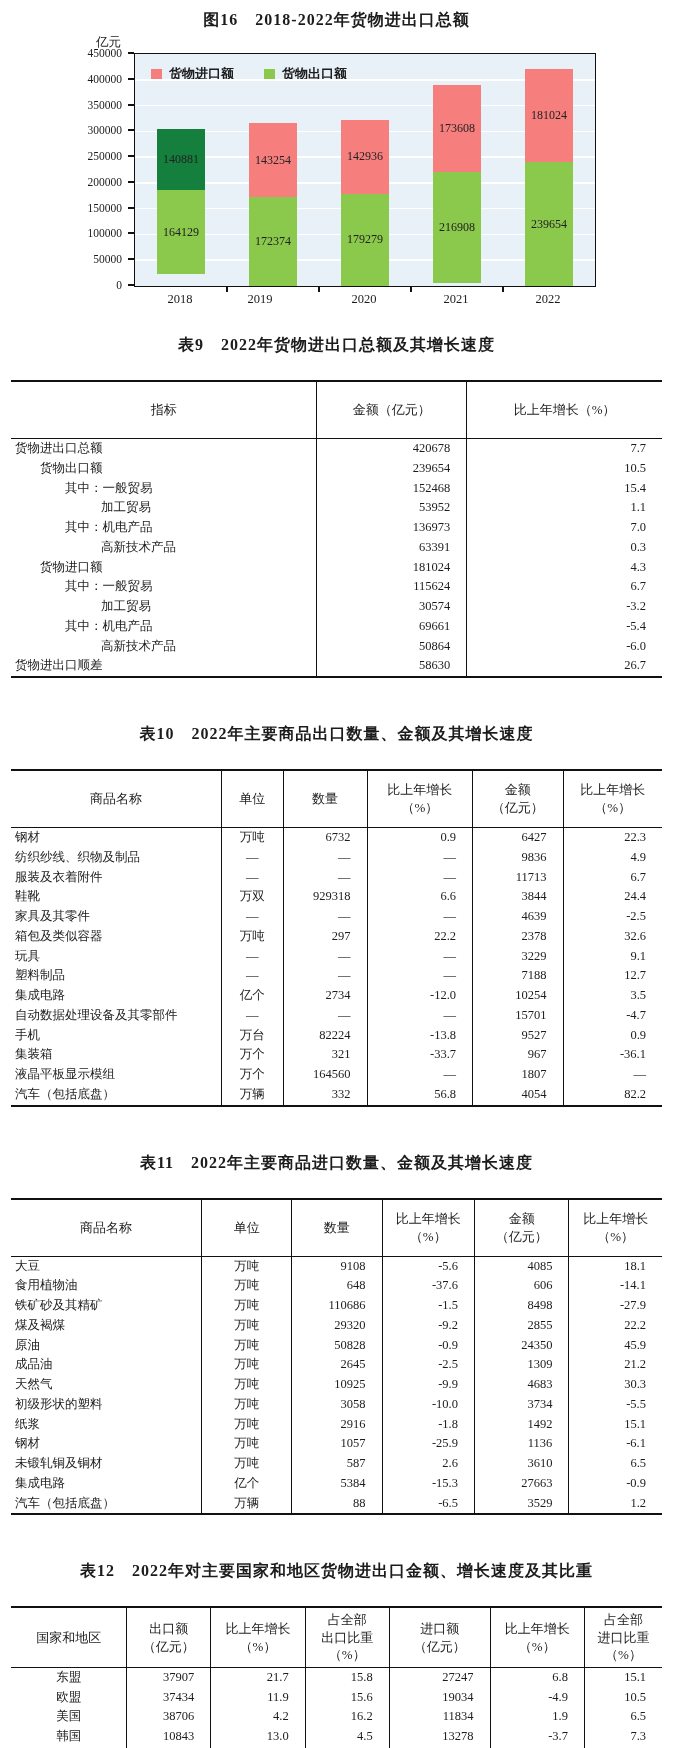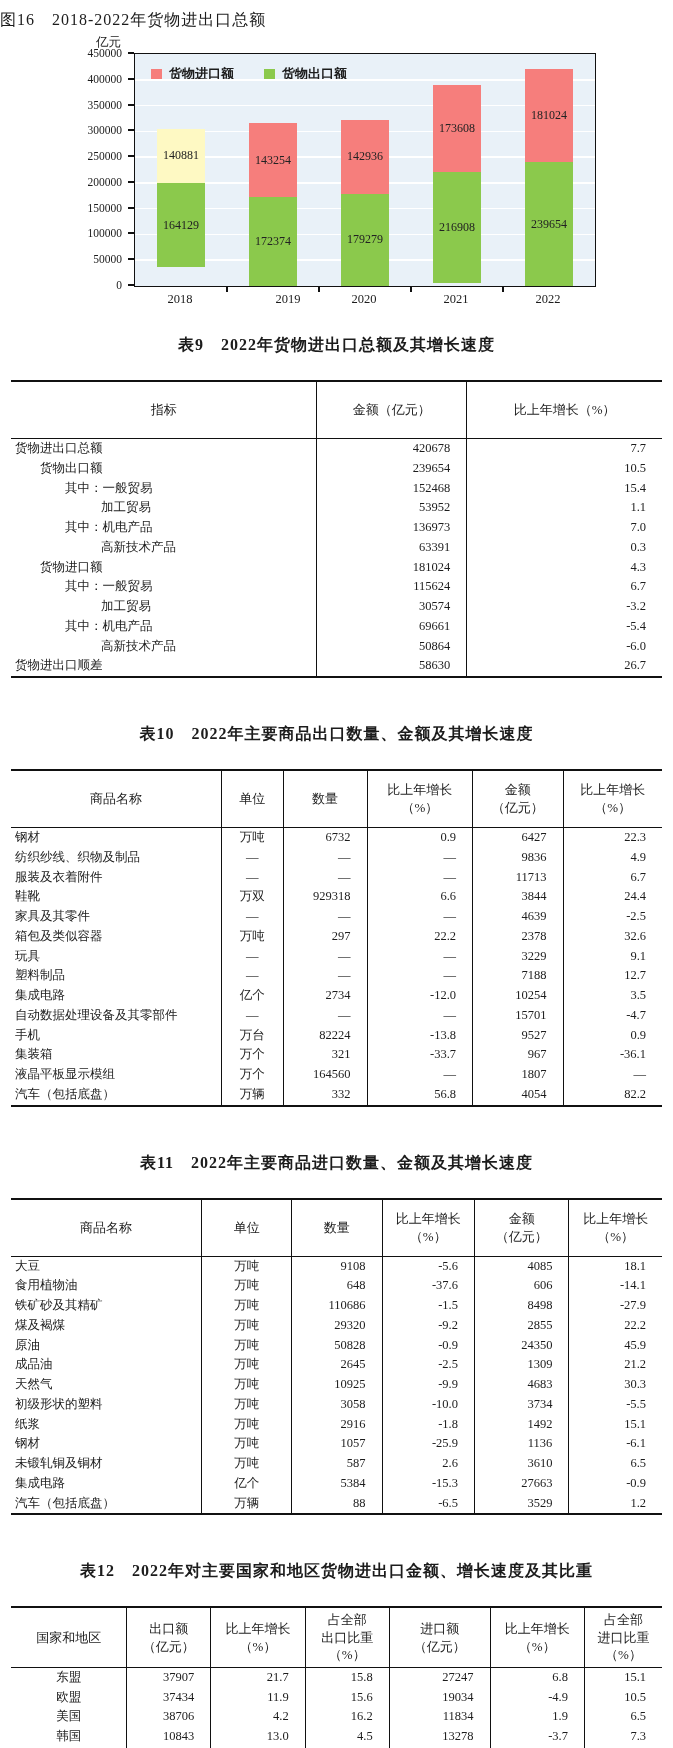--- a/index.html
+++ b/index.html
@@ -1,20 +1,20 @@
 <!DOCTYPE html>
 <html><head>
 <meta charset="utf-8">
 <style>
   html,body{margin:0;padding:0;background:#fff;}
   body{width:673px;font-family:"Liberation Serif","DejaVu Serif",serif;color:#1c1c1c;}
 
   
   .chart-section{padding-top:10px;}
-  .chart-title{font-size:16px;font-weight:400;text-align:left;margin:0 0 2px 0;letter-spacing:1px;}
+  .chart-title{font-size:16px;font-weight:700;text-align:center;margin:0 0 2px 0;letter-spacing:1px;}
   .chart-wrap{position:relative;height:302px;}
   .y-unit{position:absolute;left:96px;top:1px;font-size:12.5px;}
   .y-axis{position:absolute;left:60px;top:20px;width:74px;height:232px;}
   .ytick-label{position:absolute;right:12px;transform:translateY(-50%);font-size:11.5px;white-space:nowrap;}
   .ytick-mark{position:absolute;right:0;width:6px;height:2px;background:#111;transform:translateY(-50%);}
   .plot{position:absolute;left:134px;top:20px;width:460px;height:232px;background:#e9f1f8;border:1.5px solid #111;box-sizing:content-box;}
   .gridline{position:absolute;left:0;right:0;height:1.5px;background:#ffffff;}
   .legend{position:absolute;top:11px;left:16px;display:flex;gap:30px;align-items:center;}
   .legend-item{display:flex;align-items:center;gap:7px;font-size:13px;font-weight:700;}
   .legend-swatch{width:11px;height:11px;display:inline-block;}
@@ -81,21 +81,21 @@
           </div>
       <div class="gridline" style="top: 25.0278px;"></div>
           <div class="gridline" style="top: 50.8056px;"></div>
           <div class="gridline" style="top: 76.5833px;"></div>
           <div class="gridline" style="top: 102.361px;"></div>
           <div class="gridline" style="top: 128.139px;"></div>
           <div class="gridline" style="top: 153.917px;"></div>
           <div class="gridline" style="top: 179.694px;"></div>
           <div class="gridline" style="top: 205.472px;"></div>
           <div class="bar" style="left: 22px; height: 157.25px;">
-            <div class="bar-seg" style="height: 54px; background: #fef9c3;">
+            <div class="bar-seg" style="height: 61px; background: #15803d;">
               <span>140881</span>
             </div>
             <div class="bar-seg" style="height: 84.6176px; background: rgb(139, 201, 76);">
               <span>164129</span>
             </div>
           </div>
           <div class="bar" style="left: 114px; height: 162.724px;">
             <div class="bar-seg" style="height: 73.8554px; background: rgb(246, 126, 124);">
               <span>143254</span>
             </div>
@@ -124,21 +124,21 @@
               <span>181024</span>
             </div>
             <div class="bar-seg" style="height: 123.555px; background: rgb(139, 201, 76);">
               <span>239654</span>
             </div>
           </div>
         </div>
       <div id="x-axis"></div>
     <div class="xtick-label" style="left: 180px;">2018</div>
         <div class="xtick-mark" style="left: 226px; top: 253.5px;"></div>
-        <div class="xtick-label" style="left: 288px;">2019</div>
+        <div class="xtick-label" style="left: 260px;">2019</div>
         <div class="xtick-mark" style="left: 318px; top: 253.5px;"></div>
         <div class="xtick-label" style="left: 364px;">2020</div>
         <div class="xtick-mark" style="left: 410px; top: 253.5px;"></div>
         <div class="xtick-label" style="left: 456px;">2021</div>
         <div class="xtick-mark" style="left: 502px; top: 253.5px;"></div>
         <div class="xtick-label" style="left: 548px;">2022</div>
       </div>
   </section>
 
   <section class="table-section">

